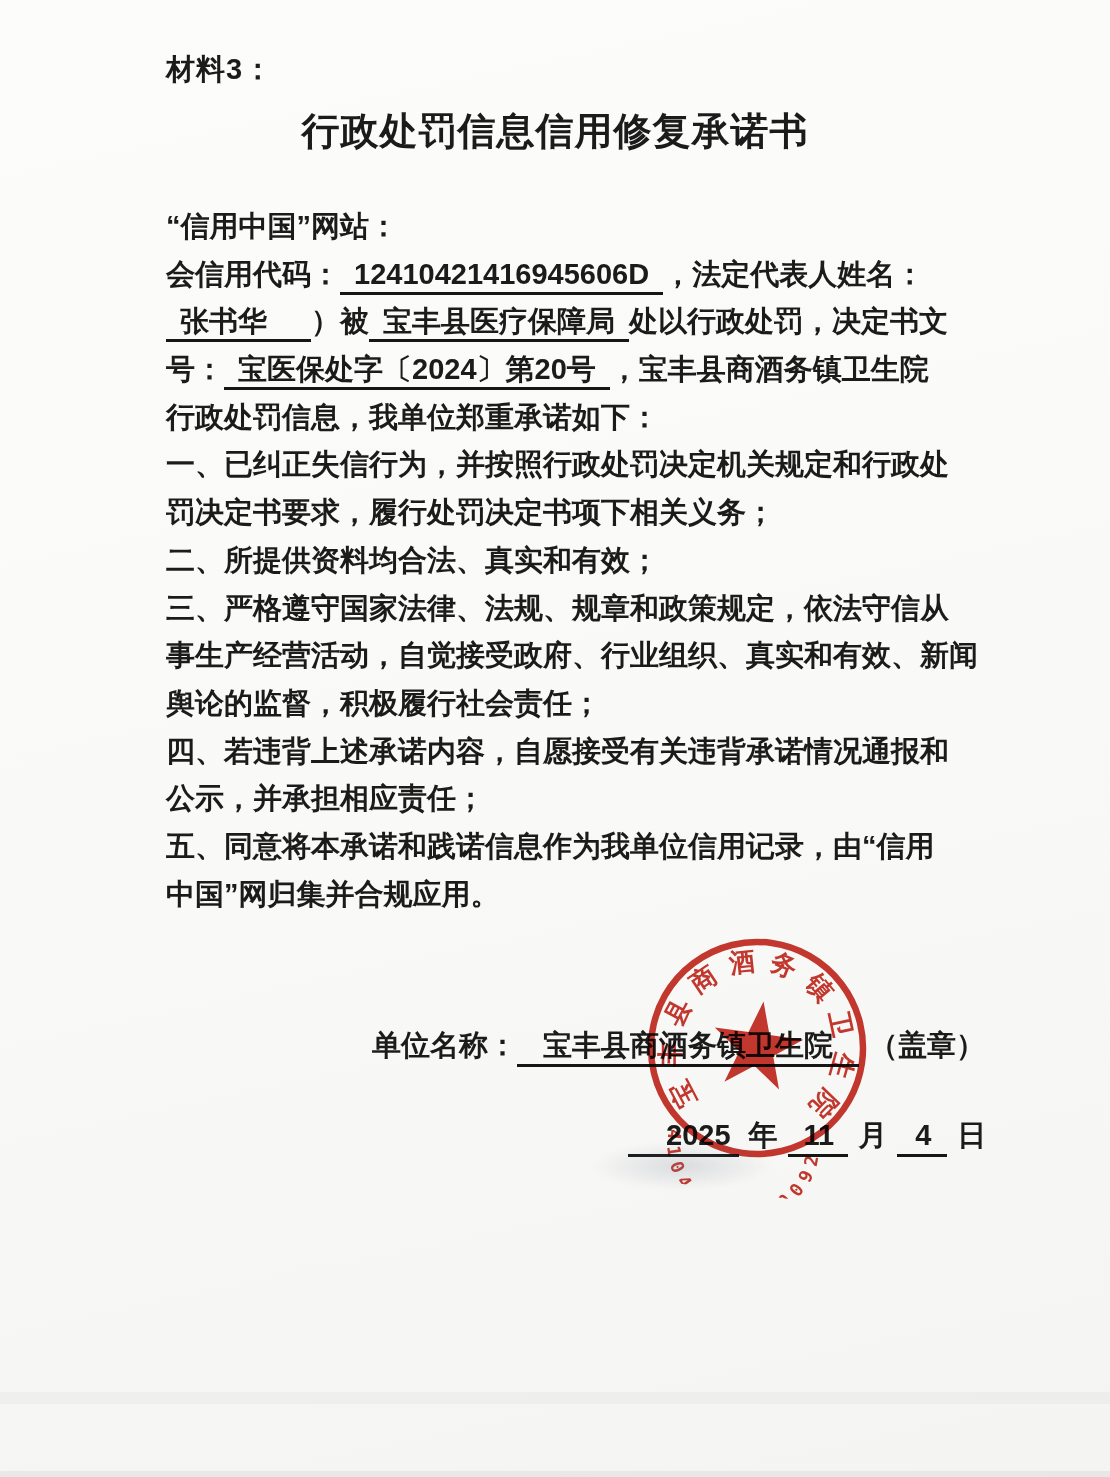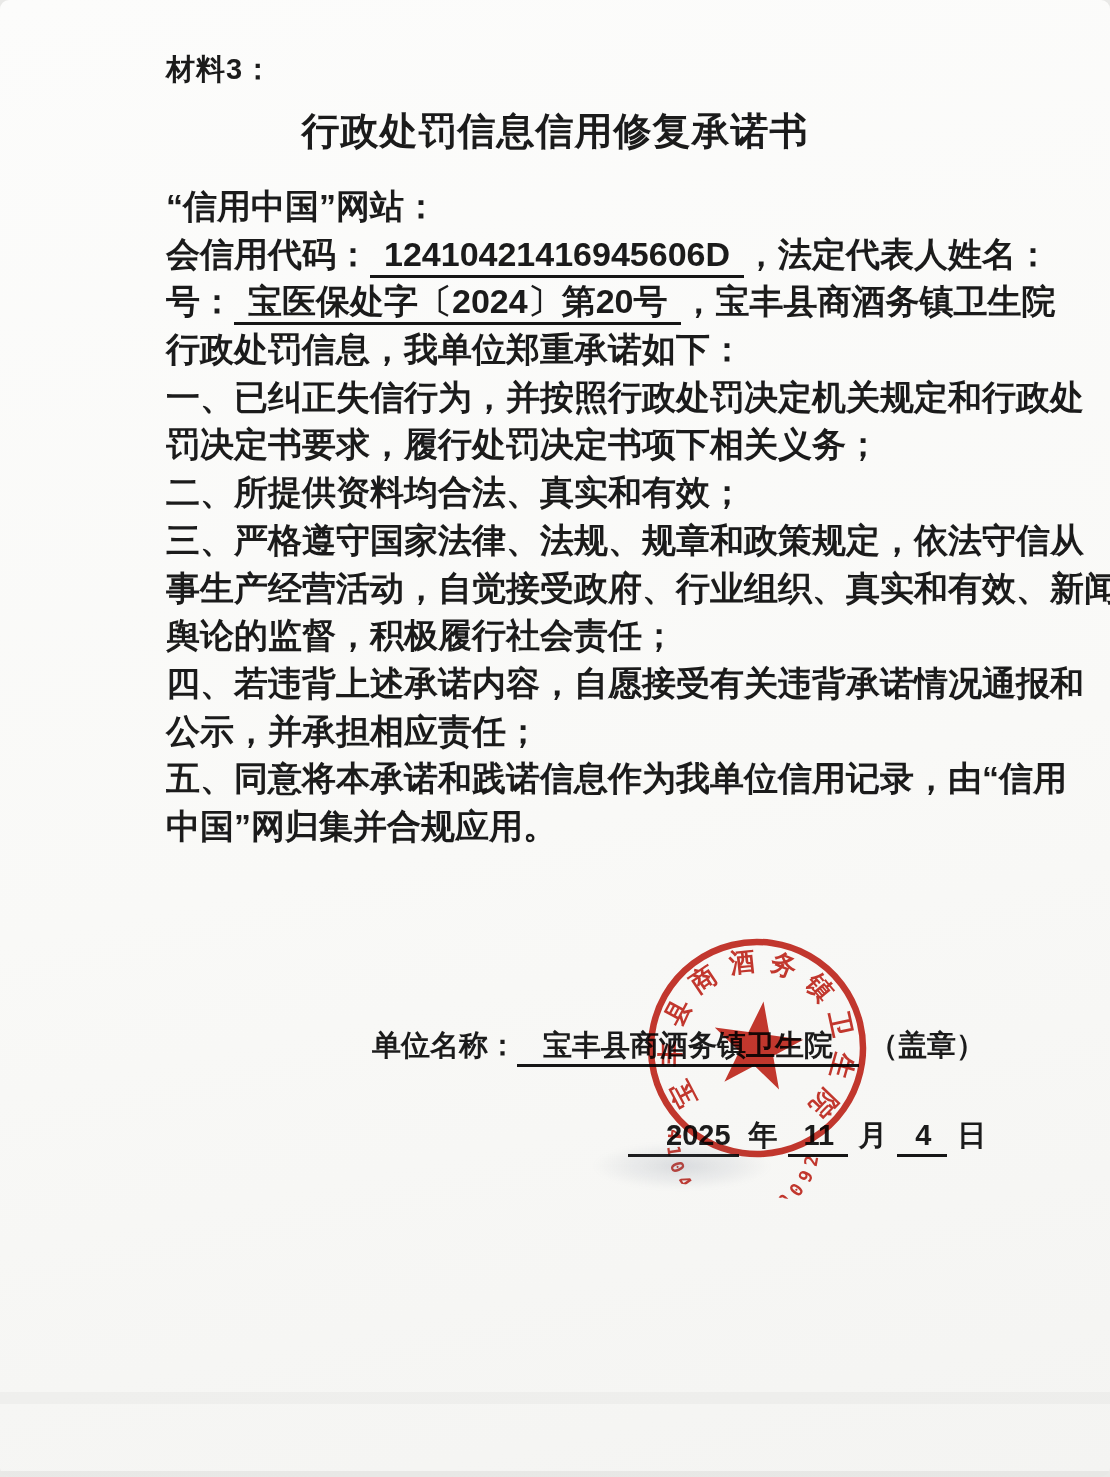--- a/index.html
+++ b/index.html
@@ -1,34 +1,33 @@
 <!DOCTYPE html>
 <html><head>
 <meta charset="utf-8">
 <style>
   html,body { margin:0; padding:0; background:#e9e9e7; }
   .page {
     position:relative; width:1110px; height:1477px; overflow:hidden;
     background: linear-gradient(168deg, #fcfcfb 0%, #f9f9f7 55%, #f4f4f2 100%);
     font-family: "Liberation Sans", "DejaVu Sans", sans-serif;
     color:#1b1b1b;
-    border-radius:9px;
   }
   .material-label {
     position:absolute; left:166px; top:50px;
     font-size:29px; font-weight:700; letter-spacing:1px;
   }
   .doc-title {
     position:absolute; left:0; right:0; top:98px; margin:8px;
     text-align:center; font-size:38px; font-weight:700; letter-spacing:1px;
     font-family: "Liberation Serif", "DejaVu Serif", serif;
   }
   .doc-body {
-    position:absolute; left:166px; top:183px; width:800px;
-    font-size:34px; font-weight:600;
+    position:absolute; left:166px; top:203px; width:800px;
+    font-size:29px; font-weight:600;
   }
   .bline { height:47.7px; line-height:47.7px; white-space:nowrap; }
   .bline.indent-para { padding-left:58px; }
   .fill-inline {
     border-bottom:3px solid #161616; padding:0 14px 2px 14px;
   }
   .bline .fill-inline:first-child { padding-right:44px; }
   .sig-row {
     position:absolute; left:372px; top:1026px;
     font-size:29px; font-weight:600; white-space:nowrap;
@@ -75,20 +74,21 @@
 
 <div class="page" style="color: rgb(27, 27, 27);">
 
   <div class="material-label">材料3：</div>
 
   <h1 class="doc-title">行政处罚信息信用修复承诺书</h1>
 
   <div class="doc-body">
       <div class="bline"><span class="plain">“信用中国”网站：</span></div>
       <div class="bline"><span class="plain">会信用代码：</span><span class="fill-inline">12410421416945606D</span><span class="plain">，法定代表人姓名：</span></div>
+      <div class="bline"><span class="fill-inline">张书华</span><span class="plain">）被</span><span class="fill-inline">宝丰县医疗保障局</span><span class="plain">处以行政处罚，决定书文</span></div>
       <div class="bline"><span class="plain">号：</span><span class="fill-inline">宝医保处字〔2024〕第20号</span><span class="plain">，宝丰县商酒务镇卫生院</span></div>
       <div class="bline"><span class="plain">行政处罚信息，我单位郑重承诺如下：</span></div>
       <div class="bline"><span class="plain">一、已纠正失信行为，并按照行政处罚决定机关规定和行政处</span></div>
       <div class="bline"><span class="plain">罚决定书要求，履行处罚决定书项下相关义务；</span></div>
       <div class="bline"><span class="plain">二、所提供资料均合法、真实和有效；</span></div>
       <div class="bline"><span class="plain">三、严格遵守国家法律、法规、规章和政策规定，依法守信从</span></div>
       <div class="bline"><span class="plain">事生产经营活动，自觉接受政府、行业组织、真实和有效、新闻</span></div>
       <div class="bline"><span class="plain">舆论的监督，积极履行社会责任；</span></div>
       <div class="bline"><span class="plain">四、若违背上述承诺内容，自愿接受有关违背承诺情况通报和</span></div>
       <div class="bline"><span class="plain">公示，并承担相应责任；</span></div>

